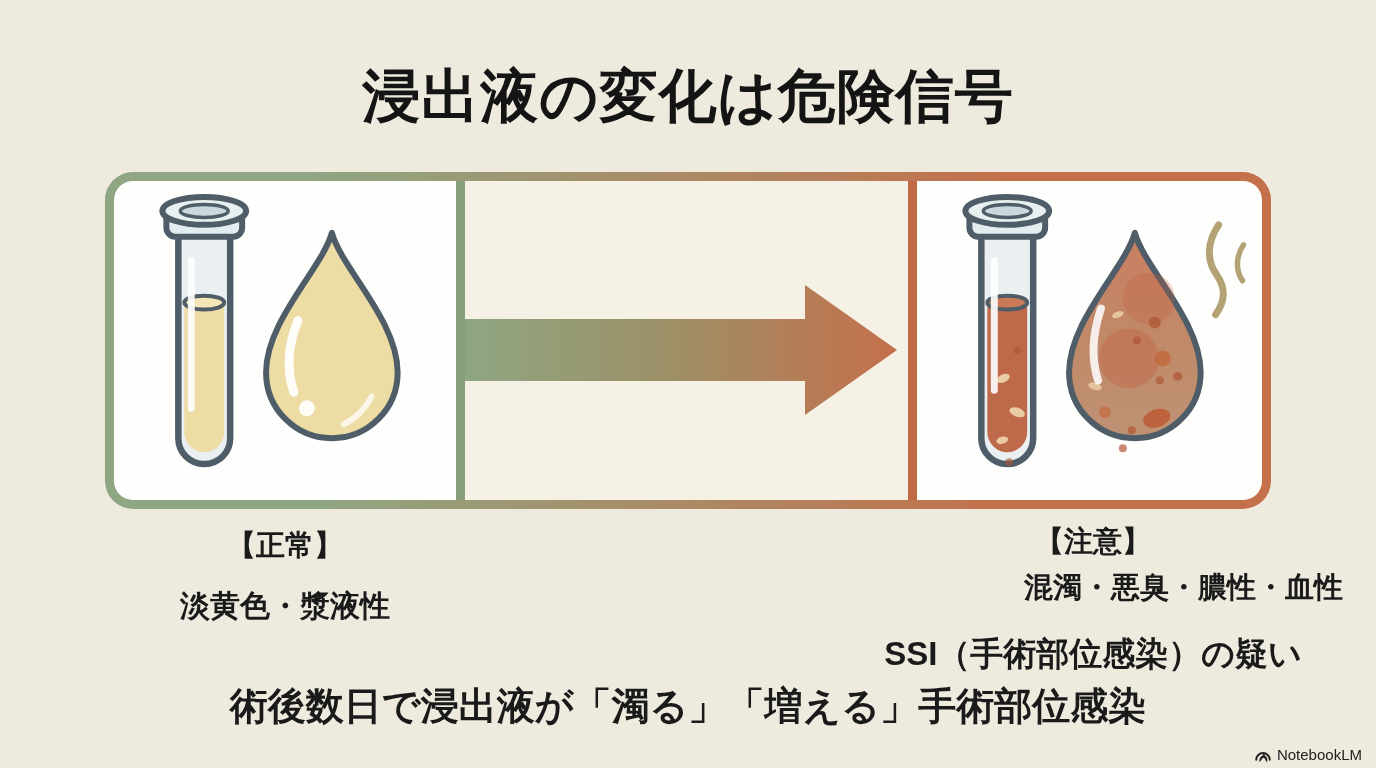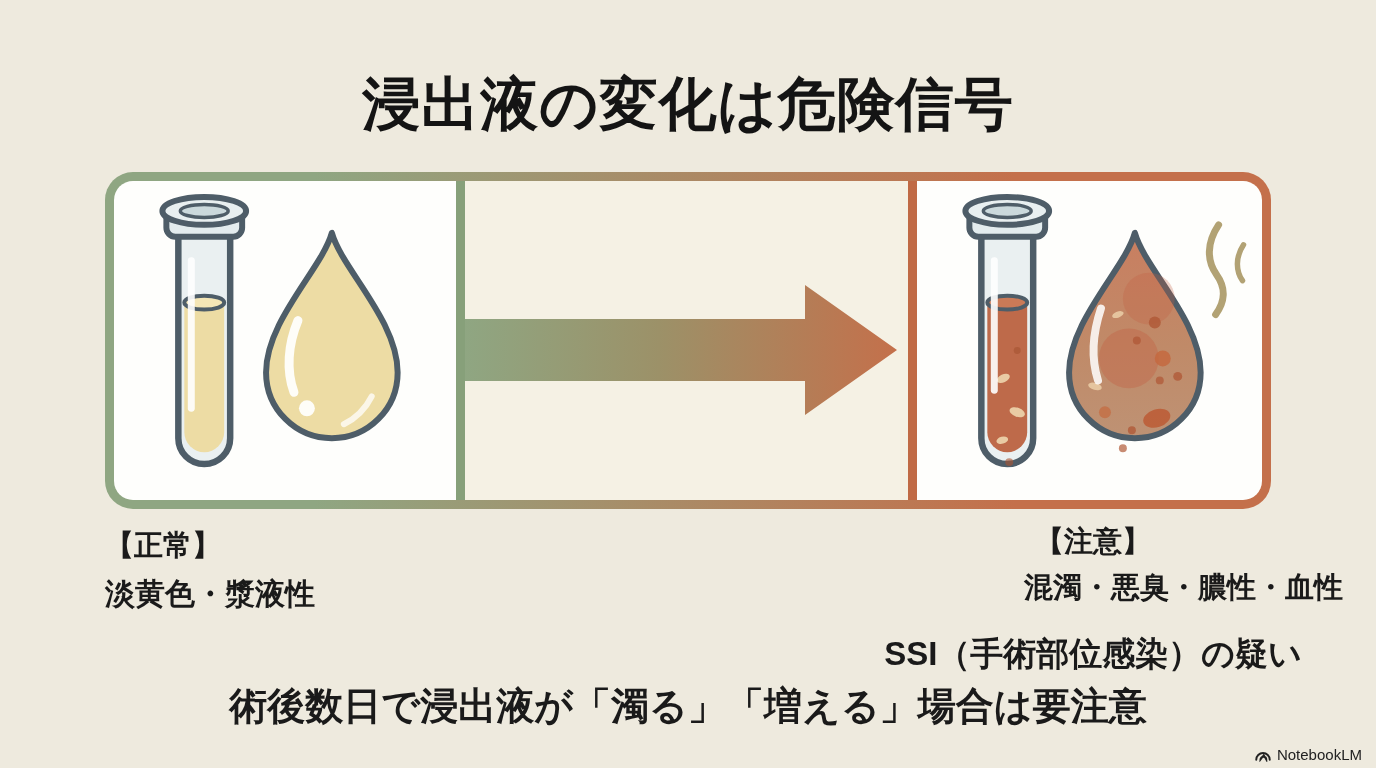--- a/index.html
+++ b/index.html
@@ -12,21 +12,20 @@
     color: var(--color-text-black, #1A1A1A);
   }
   .page-title {
     position: absolute;
     top: 58px; left: 0; width: 100%;
     text-align: center;
     font-size: 58px;
     font-weight: 800;
     letter-spacing: 1px;
     color: #141414;
-    margin-top: 8px;
   }
   
   .band {
     position: absolute;
     left: 105px; top: 172px;
     width: 1166px; height: 337px;
     box-sizing: border-box;
     background: linear-gradient(90deg, #8FA682 18%, #C4704B 78%);
     border-radius: 28px;
     padding: 9px;
@@ -50,29 +49,30 @@
   .cell-middle {
     flex: 1;
     background: #F5F1E4;
     position: relative;
   }
   .cell-middle svg { position: absolute; left: 0; top: 0; }
   .caption-normal {
     position: absolute;
     left: 105px; top: 526px;
     width: 360px;
+    text-align: center;
   }
   .caption-caution {
     position: absolute;
     left: 843px; top: 522px;
     width: 500px;
     text-align: center;
   }
   .caption-heading { font-size: 29px; font-weight: 800; }
-  .caption-desc   { font-size: 30px; font-weight: 600; margin-top: 8px; }
+  .caption-desc   { font-size: 30px; font-weight: 600; margin-top: 20px; }
   .caption-desc2  { font-size: 29px; font-weight: 600; margin-top: 6px; text-align: right; }
   .caption-diagnosis { font-size: 33px; font-weight: 800; margin-top: 24px; }
   .footer-note {
     position: absolute;
     top: 681px; left: 0; width: 100%;
     text-align: center;
     font-size: 38px;
     font-weight: 800;
   }
   .watermark {
@@ -187,21 +187,21 @@
   <div class="caption-heading">【正常】</div>
   <div class="caption-desc">淡黄色・漿液性</div>
 </div>
 
 <div class="caption-caution">
   <div class="caption-heading">【注意】</div>
   <div class="caption-desc2">混濁・悪臭・膿性・血性</div>
   <div class="caption-diagnosis">SSI（手術部位感染）の疑い</div>
 </div>
 
-<div class="footer-note">術後数日で浸出液が「濁る」「増える」場合は要注意</div>
+<div class="footer-note">術後数日で浸出液が「濁る」「増える」手術部位感染</div>
 
 <div class="watermark">
   <svg width="18" height="15" viewBox="0 0 24 20">
     <path d="M3 17 A9 9 0 0 1 21 17" fill="none" stroke="#222222" stroke-width="2.6" stroke-linecap="round"></path>
     <path d="M8.5 17 A4 4 0 0 1 16.5 17 L13 11 Z" fill="none" stroke="#222222" stroke-width="2.4" stroke-linecap="round"></path>
   </svg>
   <span>NotebookLM</span>
 </div>
 
 </body></html>

